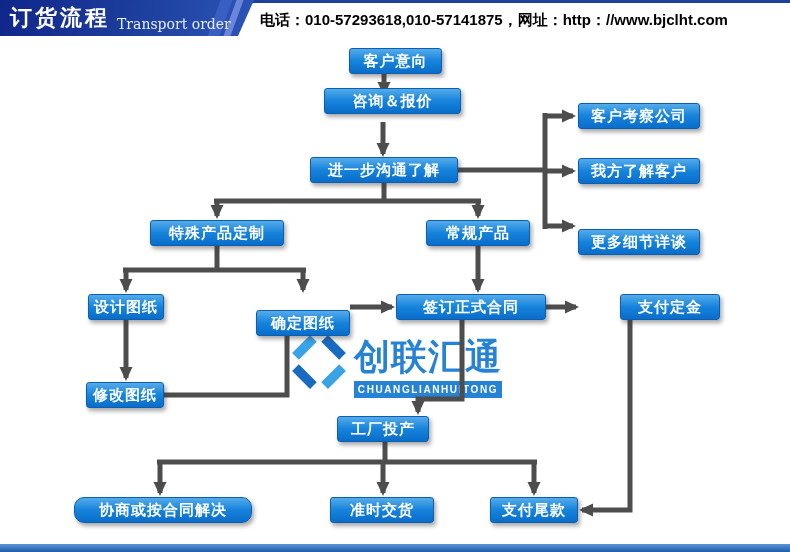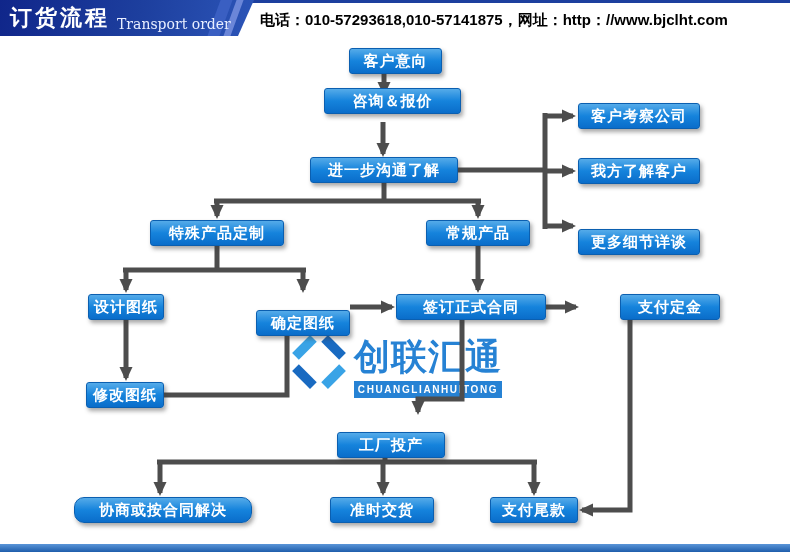--- a/index.html
+++ b/index.html
@@ -120,21 +120,21 @@
     <div class="node" style="left:578px;top:103px;width:122px;">客户考察公司</div>
     <div class="node" style="left:578px;top:158px;width:122px;">我方了解客户</div>
     <div class="node" style="left:578px;top:229px;width:122px;">更多细节详谈</div>
     <div class="node" style="left:150px;top:220px;width:134px;">特殊产品定制</div>
     <div class="node" style="left:426px;top:220px;width:104px;">常规产品</div>
     <div class="node" style="left:88px;top:294px;width:76px;">设计图纸</div>
     <div class="node" style="left:256px;top:310px;width:94px;">确定图纸</div>
     <div class="node" style="left:396px;top:294px;width:150px;">签订正式合同</div>
     <div class="node" style="left:580px;top:294px;width:100px;margin-left:40px;">支付定金</div>
     <div class="node" style="left:86px;top:382px;width:78px;">修改图纸</div>
-    <div class="node" style="left:337px;top:416px;width:108px;margin-top:16px;">工厂投产</div>
+    <div class="node" style="left:337px;top:416px;width:92px;">工厂投产</div>
     <div class="node" style="left:74px;top:497px;width:178px;border-radius:10px;">协商或按合同解决</div>
     <div class="node" style="left:330px;top:497px;width:104px;">准时交货</div>
     <div class="node" style="left:490px;top:497px;width:88px;">支付尾款</div>
 
   </main>
 
   <footer class="bottom-bar"></footer>
 
 </div>
 

